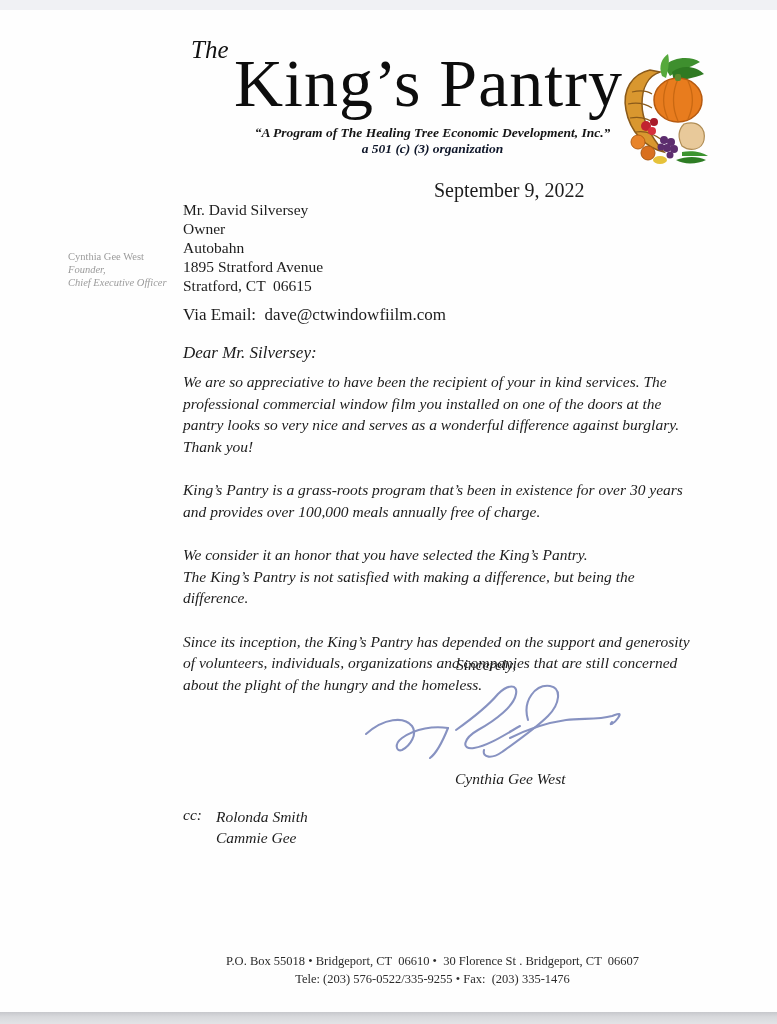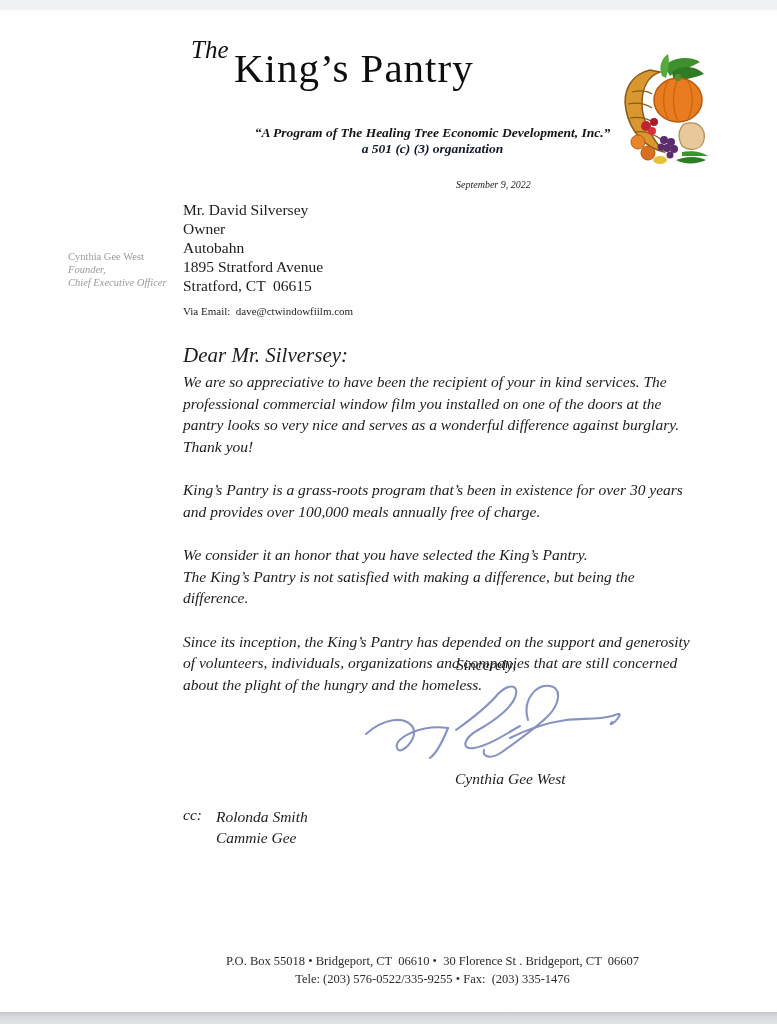--- a/index.html
+++ b/index.html
@@ -7,37 +7,37 @@
   body { font-family: "Liberation Serif", serif; color: #1c1c1c; position: relative; overflow: hidden; }
 
   .page { position: absolute; inset: 0; background: #fefefe; }
 
   .strip-top { position: absolute; left: 0; top: 0; width: 777px; height: 10px; background: #f0f1f4; }
   .strip-bottom { position: absolute; left: 0; top: 1012px; width: 777px; height: 12px;
                   background: linear-gradient(to bottom, #c7c8cc 0%, #d8d9dc 40%, #e3e3e6 100%); }
 
   
   .lh-the { position: absolute; left: 191px; top: 36px; font-size: 25px; font-style: italic; color: #111; }
-  .lh-title { position: absolute; left: 234px; top: 44px; font-size: 41px; letter-spacing: 1px; color: #0d0d0d; white-space: nowrap; }
+  .lh-title { position: absolute; left: 234px; top: 44px; font-size: 68px; letter-spacing: 1px; color: #0d0d0d; white-space: nowrap; }
   .lh-tagline { position: absolute; left: 180px; top: 125px; width: 505px; text-align: center;
                 font-size: 13.5px; font-weight: bold; font-style: italic; color: #151515; }
   .lh-org { position: absolute; left: 180px; top: 141px; width: 505px; text-align: center;
             font-size: 13.5px; font-weight: bold; font-style: italic; color: #0f172a; }
   .lh-logo { position: absolute; left: 612px; top: 52px; width: 100px; height: 115px; }
 
   
   .credit { position: absolute; left: 68px; top: 250px; font-size: 10.5px; line-height: 13px; color: #9b9b9b; }
   .credit .c-name { font-style: normal; }
   .credit .c-role { font-style: italic; }
 
   
-  .date { position: absolute; left: 456px; top: 179px; font-size: 10px; font-style: italic; }
+  .date { position: absolute; left: 434px; top: 179px; font-size: 20px; }
   .recipient { position: absolute; left: 183px; top: 200px; font-size: 15.5px; line-height: 19px; white-space: pre-wrap; }
-  .via-email { position: absolute; left: 183px; top: 305px; font-size: 11px; white-space: pre-wrap; }
-  .salutation { position: absolute; left: 183px; top: 343px; font-size: 21px; font-style: italic; }
+  .via-email { position: absolute; left: 183px; top: 305px; font-size: 17px; white-space: pre-wrap; }
+  .salutation { position: absolute; left: 183px; top: 343px; font-size: 17px; font-style: italic; }
   .body-paras { position: absolute; left: 183px; top: 371px; width: 575px; }
   .body-paras p { font-size: 15.5px; font-style: italic; line-height: 21.5px; white-space: pre-wrap; margin-bottom: 22px; }
   .closing { position: absolute; left: 456px; top: 656px; font-size: 15.5px; font-style: italic; }
   .signature { position: absolute; left: 360px; top: 676px; width: 266px; height: 86px; }
   .signed-name { position: absolute; left: 455px; top: 770px; font-size: 15.5px; font-style: italic; }
   .cc-block { position: absolute; left: 183px; top: 806px; font-size: 15.5px; font-style: italic; display: flex; }
   .cc-label { width: 33px; }
   .cc-names div { line-height: 21px; }
 
   

